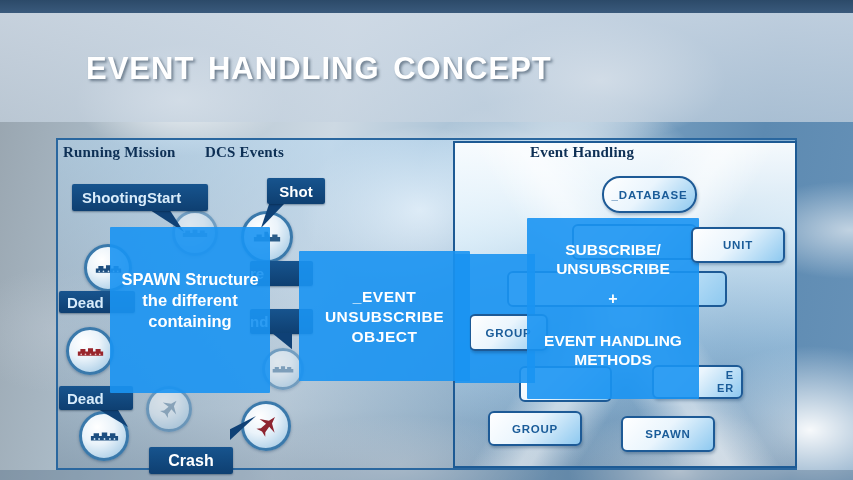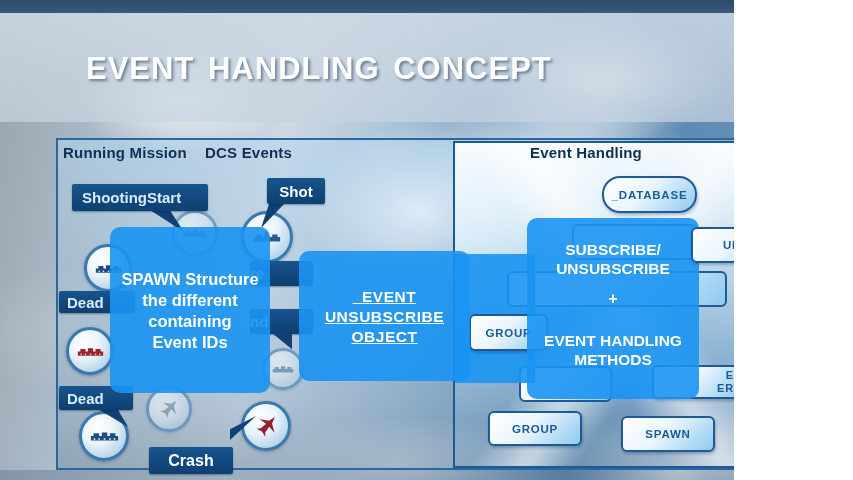--- a/index.html
+++ b/index.html
@@ -1,17 +1,17 @@
 <!DOCTYPE html>
 <html><head>
 <meta charset="utf-8">
 <style>
   html,body{margin:0;padding:0;}
   .stage{
-    position:relative;width:734px;height:480px;overflow:hidden;
+    position:relative;width:853px;height:480px;overflow:hidden;
     font-family:"Liberation Sans","DejaVu Sans",sans-serif;
     background:linear-gradient(100deg,#97a3ad 0%,#aebfcc 18%,#cdd9e3 38%,#a9c2d6 52%,#7ba2c2 68%,#5d8ab1 84%,#6792b8 100%);
   }
   .abs{position:absolute;}
   
   .clouds{left:0;top:0;width:853px;height:480px;z-index:0;
     background:
       radial-gradient(ellipse 170px 120px at 420px 210px, rgba(255,255,255,0.97), rgba(255,255,255,0) 70%),
       radial-gradient(ellipse 200px 110px at 560px 170px, rgba(255,255,255,0.9), rgba(255,255,255,0) 70%),
       radial-gradient(ellipse 180px 90px at 600px 80px,  rgba(255,255,255,0.85), rgba(255,255,255,0) 70%),
@@ -32,21 +32,21 @@
   
   .panel-main{left:56px;top:138px;width:737px;height:328px;z-index:1;
     border:2px solid #2a679f;
     background:linear-gradient(180deg,rgba(180,215,242,0.5),rgba(160,195,225,0.28) 45%,rgba(125,155,180,0.3) 82%,rgba(108,133,156,0.45));}
   .panel-right{left:453px;top:141px;width:340px;height:323px;z-index:2;
     border:2px solid #1d5a94;
     background:
       linear-gradient(58deg, rgba(255,255,255,0) 40%, rgba(255,255,255,0.55) 49%, rgba(255,255,255,0.55) 51%, rgba(255,255,255,0) 60%),
       linear-gradient(-58deg, rgba(255,255,255,0) 40%, rgba(255,255,255,0.55) 49%, rgba(255,255,255,0.55) 51%, rgba(255,255,255,0) 60%),
       linear-gradient(180deg,rgba(250,253,255,0.95) 0%,rgba(225,242,252,0.8) 30%,rgba(180,215,240,0.5) 62%,rgba(138,178,212,0.25) 86%,rgba(130,168,202,0.2) 100%);}
-  .hdr{z-index:10;color:#0e3055;font-size:15px;font-weight:bold;letter-spacing:0.2px;}
+  .hdr{z-index:10;color:#0e3055;font-size:15px;font-weight:bold;letter-spacing:0.2px;font-family:Liberation Serif, serif;}
   
   .evlabel{z-index:64;background:linear-gradient(180deg,#17548e,#0e3f71);
     color:#d8ecfb;font-weight:bold;font-size:15px;display:flex;align-items:center;
     border-radius:2px;box-shadow:0 1px 2px rgba(0,25,50,0.4);}
   .evlabel.white{color:#ffffff;justify-content:center;}
   .tail{z-index:63;background:#0f4176;}
   .frag{z-index:62;justify-content:flex-start;padding-right:20px;}
   
   .circle{z-index:61;border-radius:50%;border:3px solid #3a79ab;
     background:radial-gradient(circle at 35% 30%, #ffffff 0%, #eaf3fa 40%, #bcd8ec 72%, #8fbcdc 100%);
@@ -58,24 +58,24 @@
     background:linear-gradient(135deg,#ffffff 0%,#eaf5fd 45%,#8ec9f0 100%);
     color:#1a5c99;font-weight:bold;font-size:11.5px;letter-spacing:0.8px;
     display:flex;align-items:center;justify-content:center;
     box-shadow:1px 2px 3px rgba(10,50,90,0.3);}
   .cbox.hidden-b{z-index:60;box-shadow:none;}
   .cbox.partial{z-index:60;flex-direction:column;align-items:flex-end;justify-content:center;
     padding-right:7px;box-sizing:border-box;font-size:11px;line-height:13px;}
   .cbox.mid-z{z-index:71;}
   
   .callout{z-index:72;background:rgba(25,148,242,0.9);color:#fff;font-weight:bold;text-align:center;
-    border-radius:10px;}
+    border-radius:1px;}
   .callout .ln{display:block;}
   .co-left{left:110px;top:227px;width:160px;height:166px;font-size:16.5px;line-height:21px;padding-top:42px;box-sizing:border-box;}
-  .co-mid{left:299px;top:251px;width:171px;height:130px;font-size:15.5px;line-height:20px;letter-spacing:0.5px;padding-top:36px;box-sizing:border-box;text-decoration:underline;}
+  .co-mid{left:299px;top:251px;width:171px;height:130px;font-size:15.5px;line-height:20px;letter-spacing:0.5px;padding-top:36px;box-sizing:border-box;}
   .co-bridge{left:455px;top:254px;width:80px;height:129px;z-index:70;border-radius:0;}
   .co-right{left:527px;top:218px;width:172px;height:181px;font-size:15.5px;line-height:19px;padding-top:22px;box-sizing:border-box;}
   .co-right .plus{margin-top:11px;font-size:16px;}
   .co-right .methods{margin-top:23px;}
 </style>
 </head>
 <body>
 
 <div class="stage">
 
@@ -200,21 +200,20 @@
 
   <div class="abs callout co-bridge"></div>
   <div class="abs cbox mid-z" style="left:469px;top:314px;width:75px;height:33px;">
     <span>GROUP</span>
   </div>
 
   <div class="abs callout co-left">
     <span class="ln">SPAWN Structure</span>
     <span class="ln">the different</span>
     <span class="ln">containing</span>
-    <span class="ln">Event IDs</span>
   </div>
 
   <div class="abs callout co-mid">
     <span class="ln">_EVENT</span>
     <span class="ln">UNSUBSCRIBE</span>
     <span class="ln">OBJECT</span>
   </div>
 
   <div class="abs callout co-right">
     <span class="ln">SUBSCRIBE/</span>

